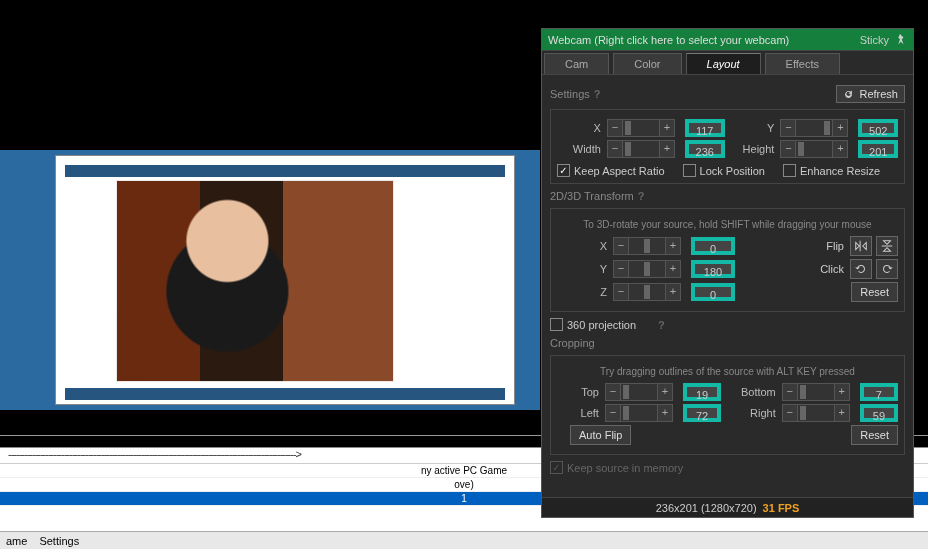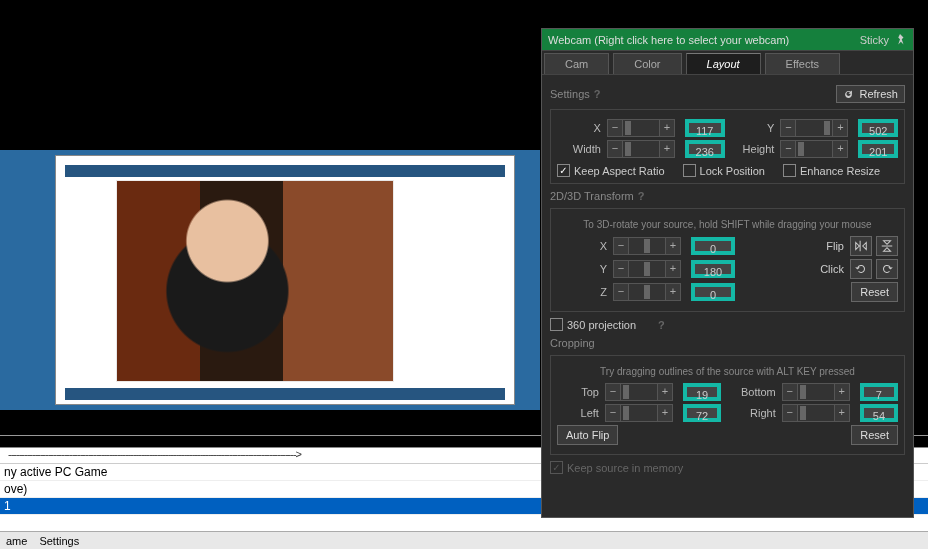--- a/index.html
+++ b/index.html
@@ -13,21 +13,21 @@
 .cam-box { position: absolute; left: 116px; top: 30px; width: 278px; height: 202px; border: 1px solid rgba(255,255,255,0.9); background: linear-gradient(135deg, #3a2a1a 0%, #1a1a1a 30%, #6a3a2a 50%, #0a0a0a 100%); overflow: hidden; }
 .cam-img { width: 100%; height: 100%; background: radial-gradient(circle at 40% 30%, #e8c0a0 0 40px, transparent 42px), radial-gradient(circle at 40% 55%, #1a1a1a 0 60px, transparent 62px), linear-gradient(90deg, #6a2a10 0 30%, #2a1a10 30% 60%, #8a4a2a 60% 100%); }
 .overlay-text { position: absolute; left: 110px; top: 325px; color: #fff; font-size: 18px; font-weight: 500; text-shadow: 0 0 4px rgba(0,0,0,0.8); }
 .side-notch { position: absolute; right: 0; top: 265px; width: 20px; height: 30px; background: #000; clip-path: polygon(0 50%, 100% 0, 100% 100%); }
 .side-notch-left { position: absolute; left: 0; top: 265px; width: 20px; height: 30px; background: #000; clip-path: polygon(0 0, 100% 50%, 0 100%); }
 
 
 .bottom-bar { position: absolute; left: 0; top: 435px; right: 0; height: 114px; background: #fff; border-top: 1px solid #999; }
 .bottom-divider { height: 12px; background: #000; border-bottom: 1px solid #888; }
 .bottom-arrow { height: 16px; padding-left: 8px; color: #333; font-size: 11px; border-bottom: 1px solid #ccc; overflow: hidden; white-space: nowrap; letter-spacing: -1px;}
-.bottom-list { font-size: 12px; color: #000;}
+.bottom-list { font-size: 10px; color: #000; text-align: center;}
 .bottom-list div { padding: 1px 4px; border-bottom: 1px solid #eee; }
 .bottom-list .selected { background: #0060c0; color: #fff; }
 .bottom-tabs { position: absolute; bottom: 0; left: 0; right: 0; height: 18px; background: #e8e8e8; border-top: 1px solid #aaa; font-size: 11px; padding-left: 6px; display: flex; gap: 12px; align-items: center;}
 
 
 .panel { position: absolute; left: 541px; top: 28px; width: 373px; height: 490px; background: #2a2a2a; border: 1px solid #555; color: #ccc; font-size: 11px; display: flex; flex-direction: column; }
 .panel-header { display: flex; align-items: center; height: 22px; padding: 0 6px; background: #15803d; border-bottom: 1px solid #444; }
 .panel-header .title { flex: 1; color: #ddd; }
 .sticky-btn { display: flex; align-items: center; gap: 4px; color: #ccc; }
 .pin-icon { width: 14px; height: 14px; display: inline-block; }
@@ -58,21 +58,21 @@
 .cb-row { display: flex; align-items: center; gap: 18px; margin-top: 6px; }
 .cb { display: flex; align-items: center; gap: 4px; }
 .chk { width: 13px; height: 13px; border: 1px solid #888; background: #2a2a2a; display: flex; align-items: center; justify-content: center; font-size: 10px; color: #fff;}
 
 .hint { text-align: center; color: #888; font-size: 10px; margin: 4px 0 6px 0; }
 
 .flip-icons { display: flex; gap: 4px; }
 .icon-btn { width: 22px; height: 20px; background: #3a3a3a; border: 1px solid #666; display: flex; align-items: center; justify-content: center; cursor: pointer;}
 .icon-btn svg { width: 14px; height: 14px; }
 
-.btn { background: #3a3a3a; border: 1px solid #666; color: #ddd; padding: 3px 8px; font-size: 11px; cursor: pointer;}
+.btn { background: #3a3a3a; border: 1px solid #666; color: #ddd; padding: 3px 8px; font-size: 11px; cursor: pointer; margin-left: 13px;}
 
 .statusbar { height: 20px; background: #222; border-top: 1px solid #444; display: flex; align-items: center; justify-content: center; gap: 6px; font-size: 11px;}
 .statusbar .fps { color: #f0a020; font-weight: bold; }
 .disabled-text { color: #666; }
 .spacer { flex:1; }
 </style>
 </head>
 <body>
 
 <div class="preview-area">
@@ -307,29 +307,33 @@
           </div>
         <div class="numval">72</div>
         <span class="lbl-wide">Right</span>
         <div class="num-ctrl">
             <div class="pm">−</div>
             <div class="track">
               <div class="thumb"></div>
             </div>
             <div class="pm">+</div>
           </div>
-        <div class="numval">54</div>
+        <div class="numval">59</div>
       </div>
       <div class="row">
         <button class="btn">Auto Flip</button>
         <div class="spacer"></div>
         <button class="btn">Reset</button>
       </div>
     </div>
 
     <label class="cb" style="margin-top:4px">
       <span class="chk" style="border-color:#555;color:#555">✓</span>
       <span class="disabled-text">Keep source in memory</span>
     </label>
 
   </div>
 
+  <div class="statusbar">
+    <span>236x201 (1280x720)</span>
+    <span class="fps">31 FPS</span>
+  </div>
 </div>
 
 </body></html>

